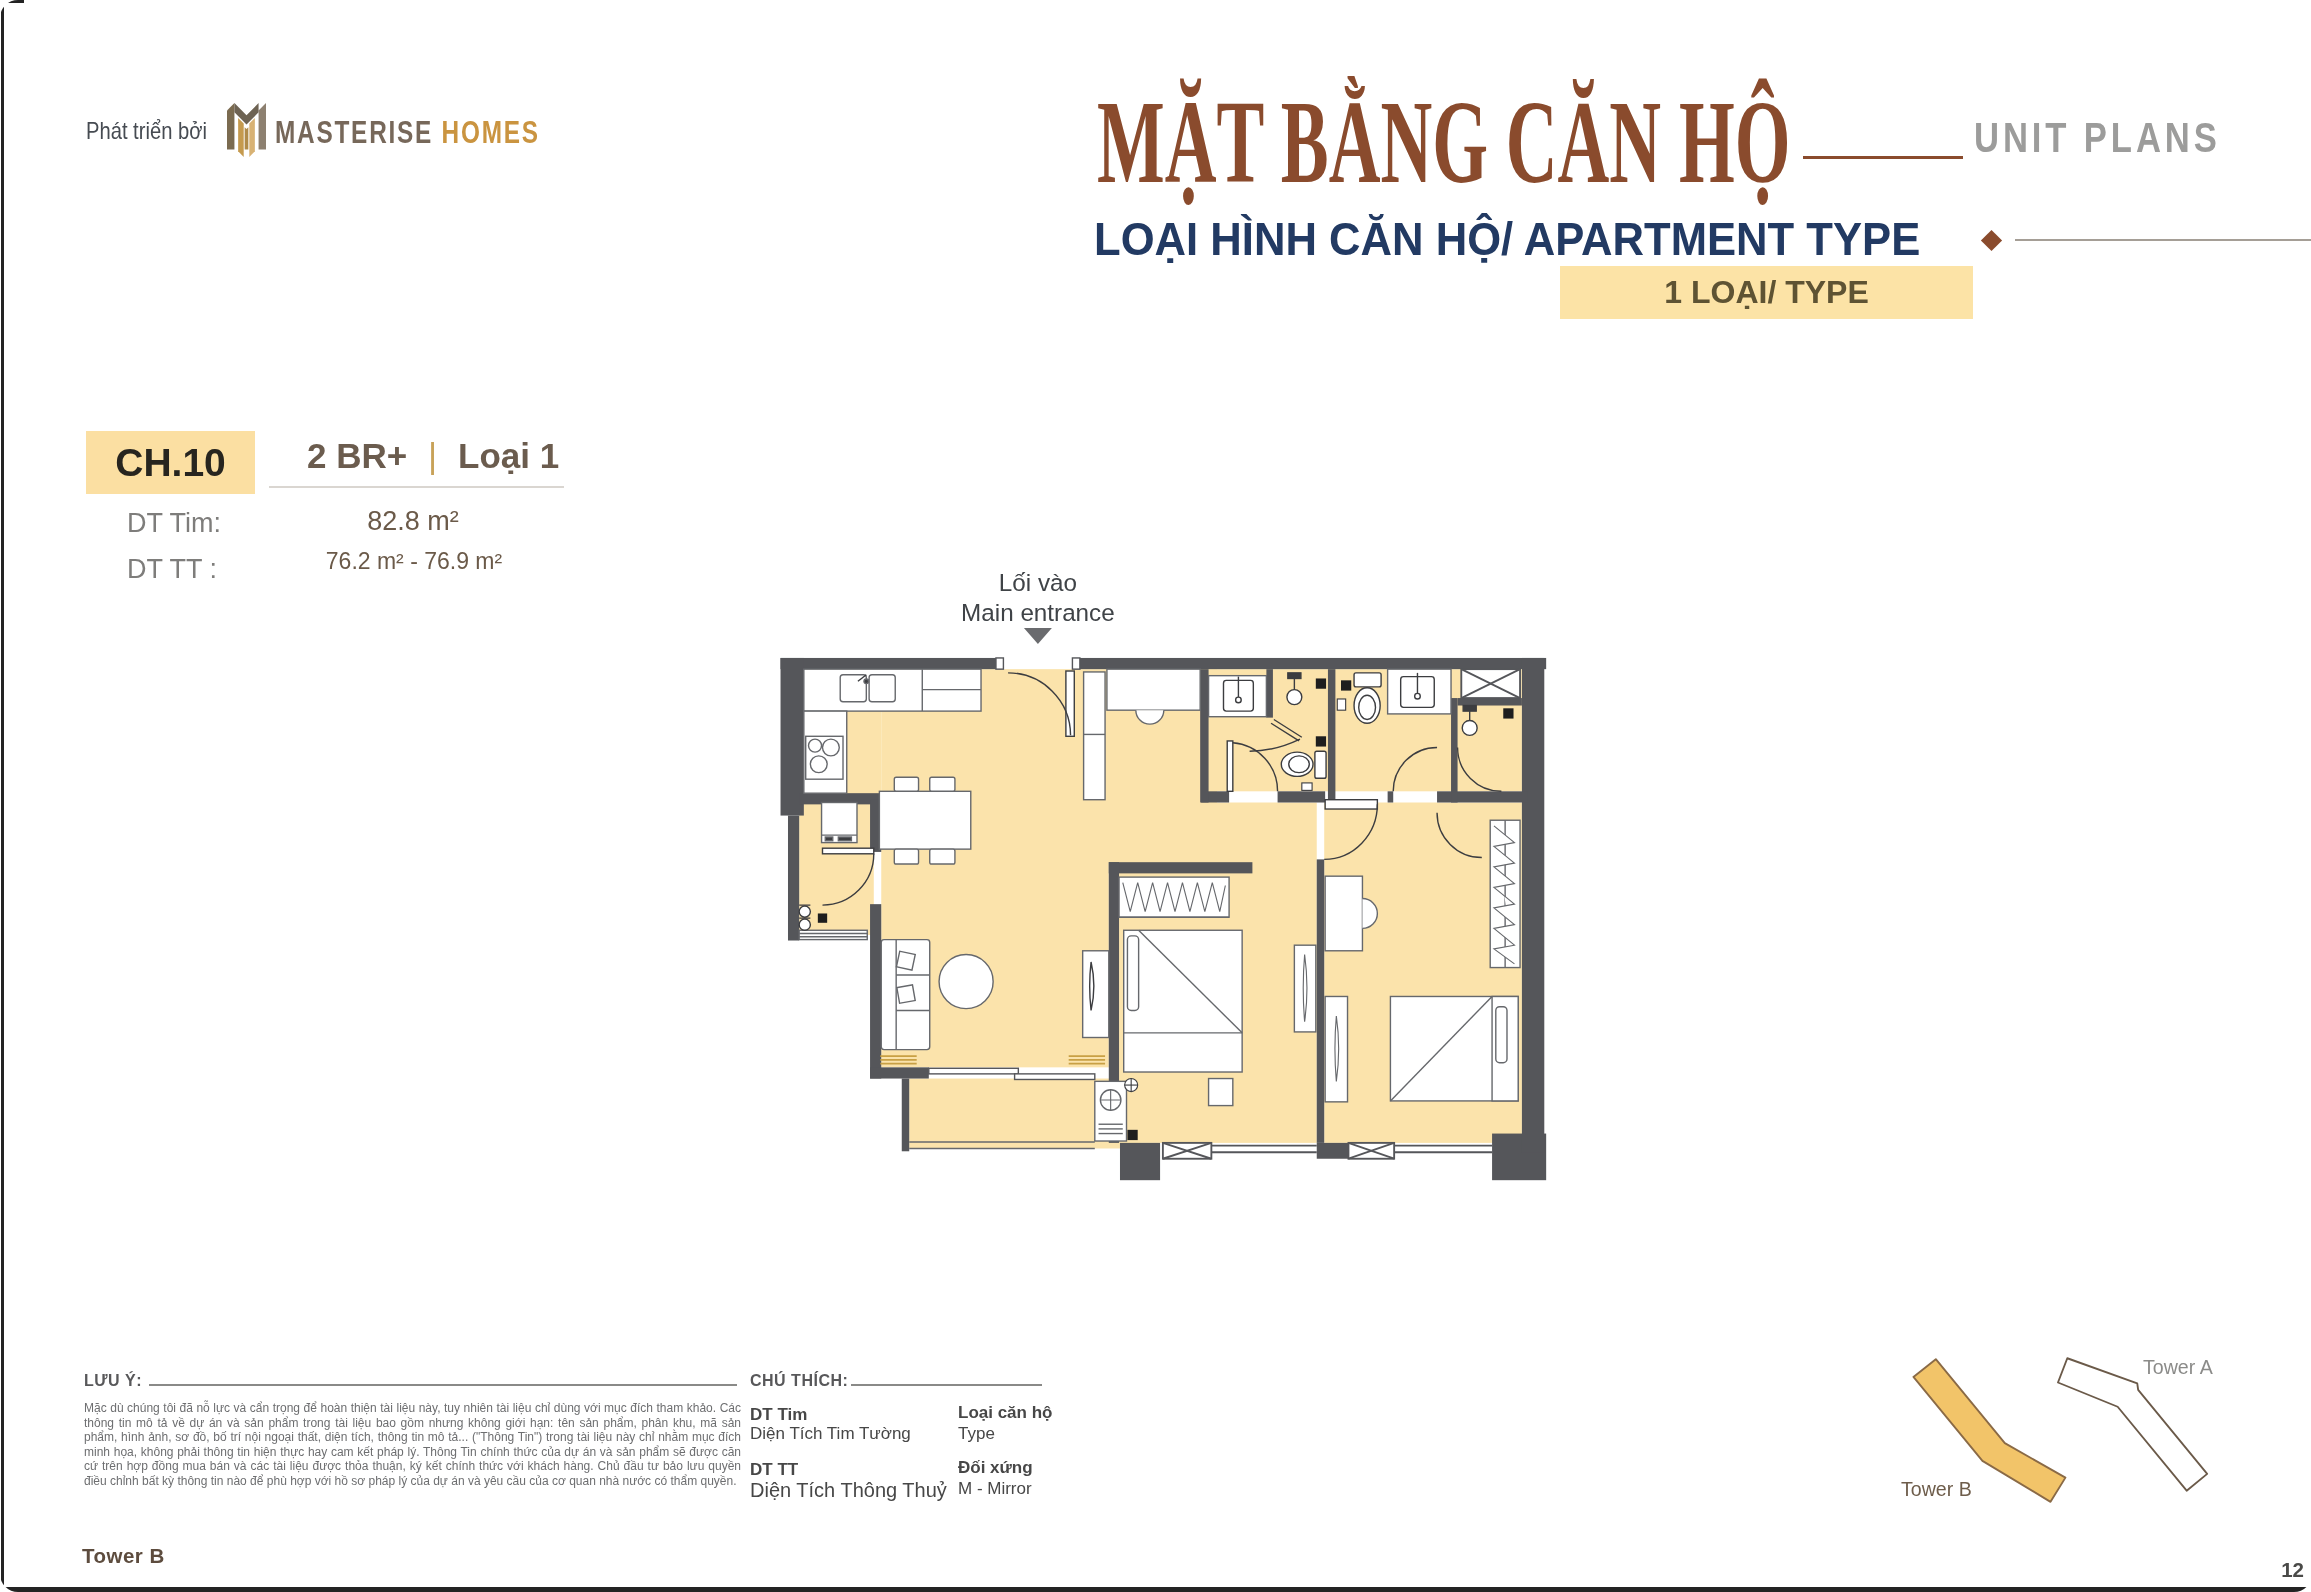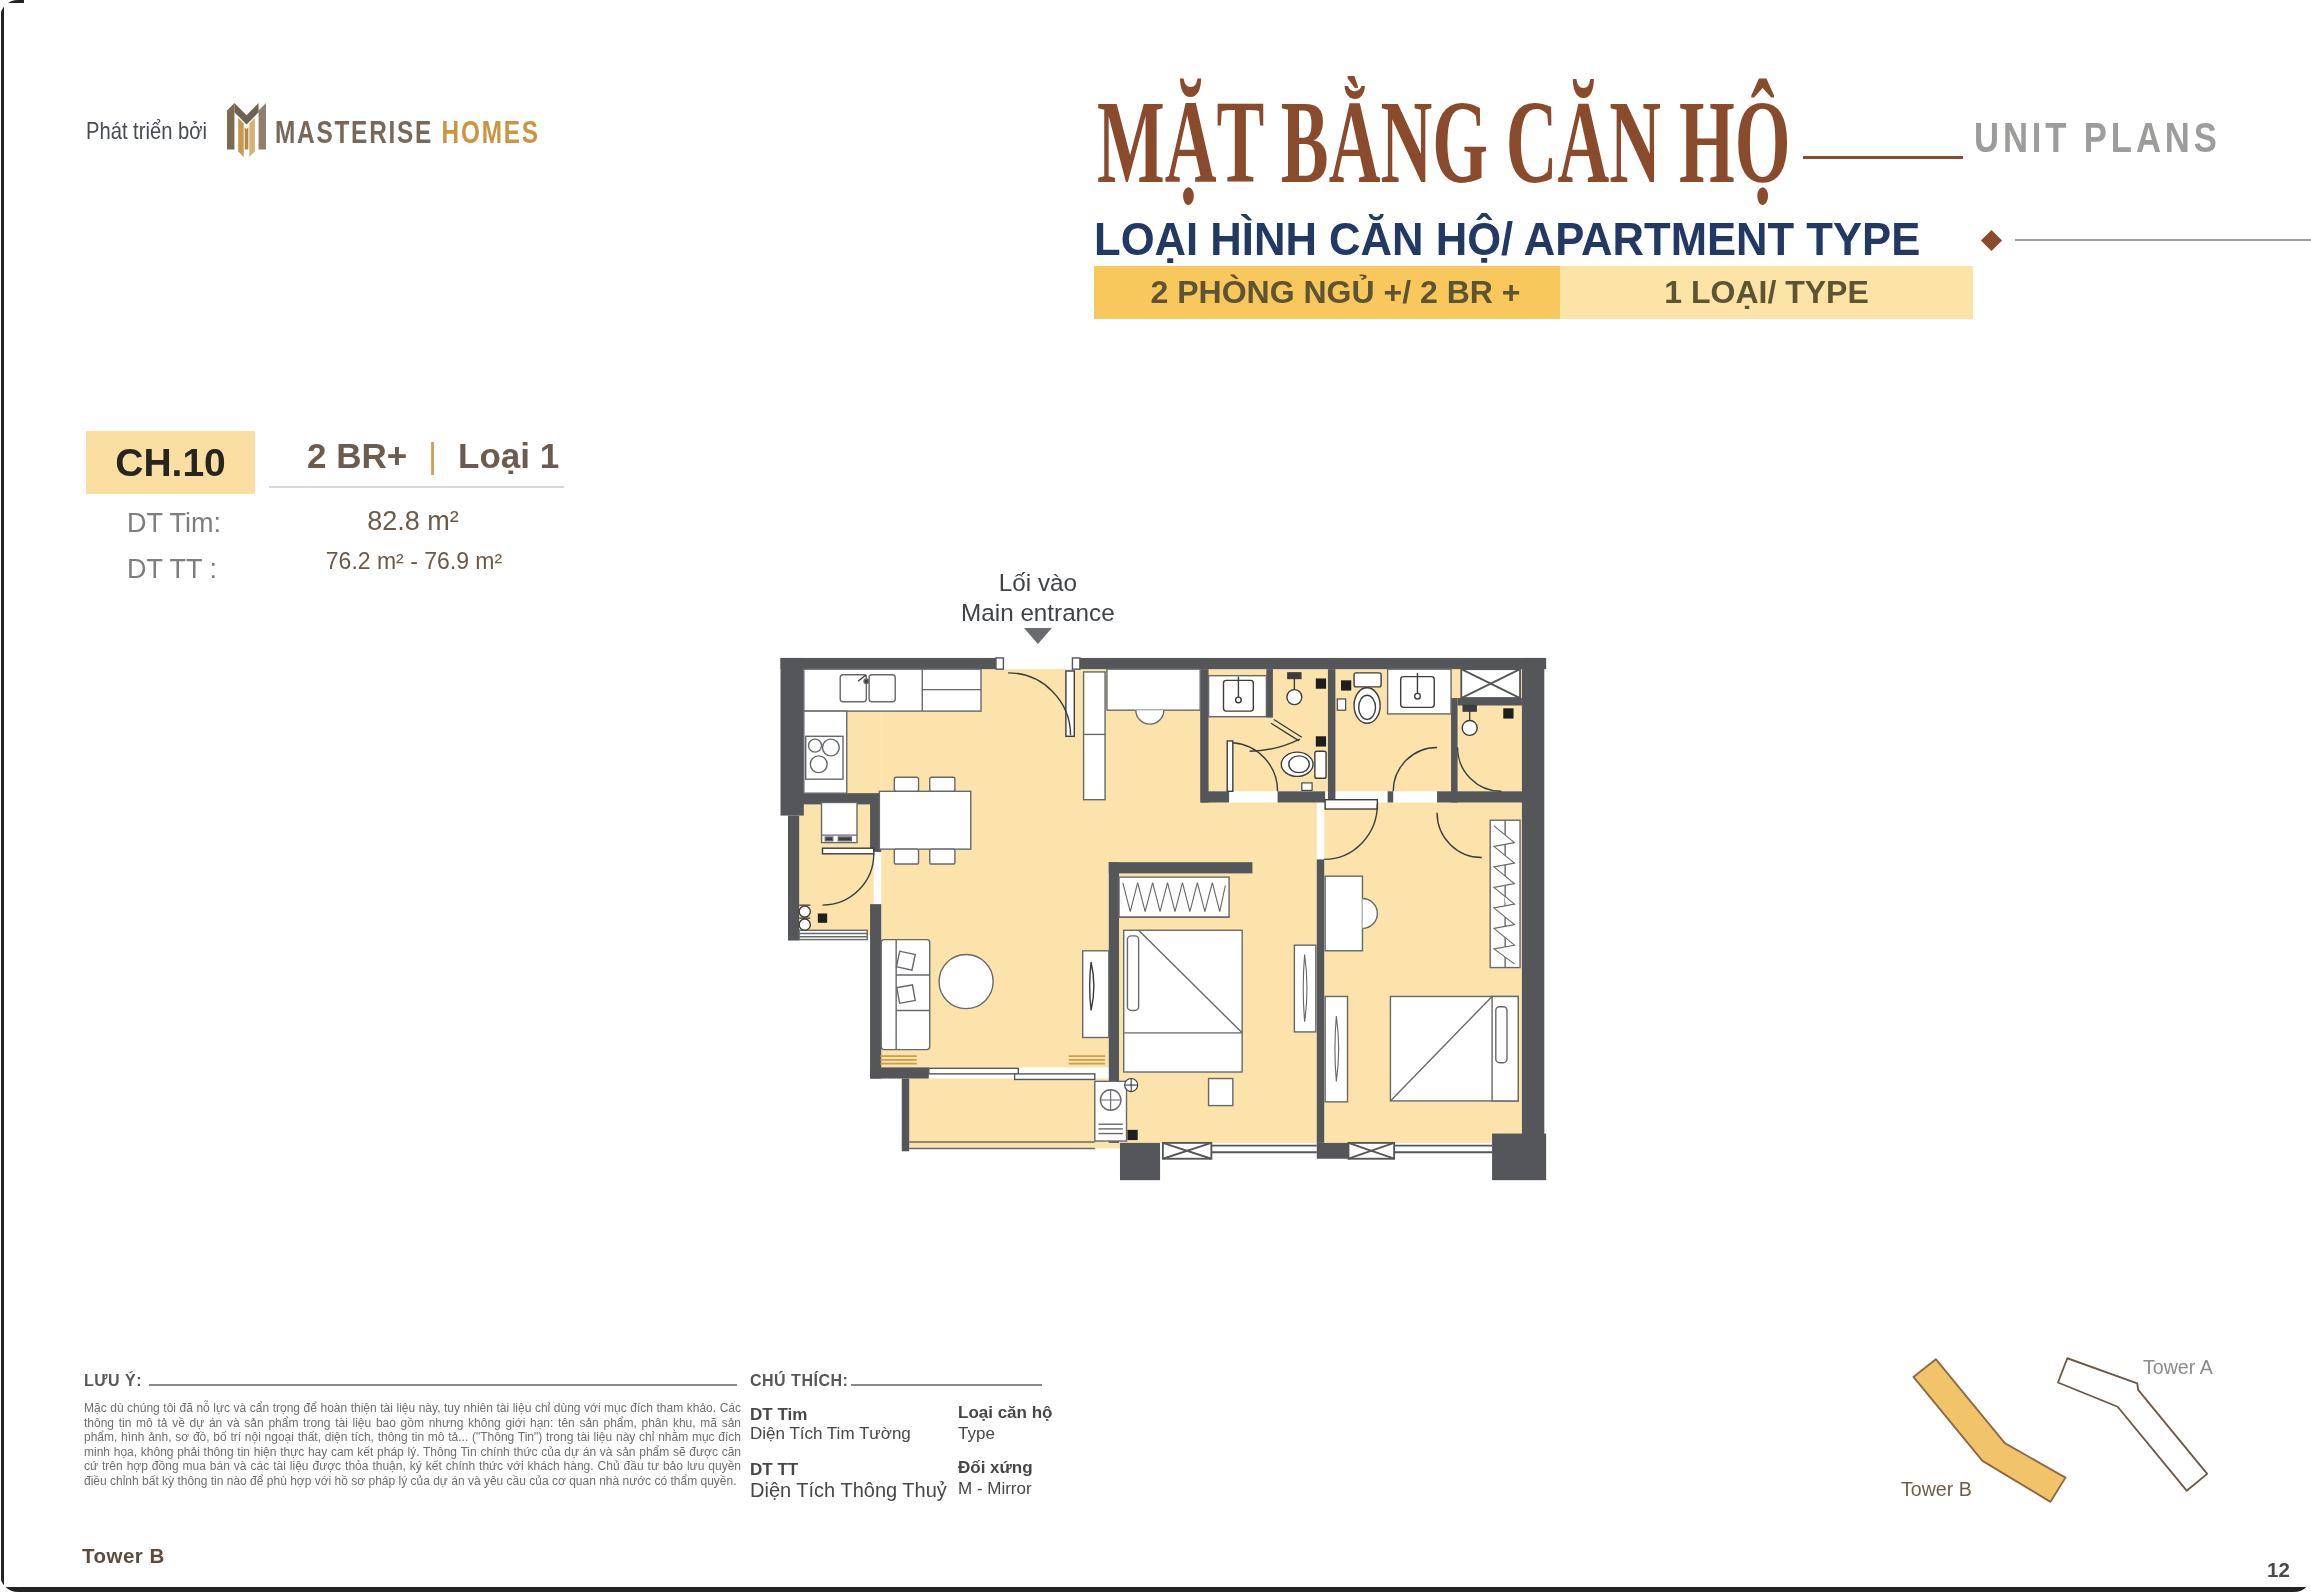--- a/index.html
+++ b/index.html
@@ -35,21 +35,20 @@
 <div class="abs" style="left:1803px;top:156px;width:160px;height:2.8px;background:#8a4b2d;"></div>
 
 <div class="abs" id="unit-plans" style="left: 1974px; top: 114px; font-size: 42px; font-weight: bold; letter-spacing: 4.7px; color: rgb(156, 156, 155); white-space: nowrap; transform-origin: 0px 0px; transform: scaleX(0.825);">UNIT PLANS</div>
 
 <div class="abs" id="apt-type" style="left: 1094px; top: 213px; font-size: 47px; line-height: 52px; font-weight: bold; color: rgb(34, 58, 99); white-space: nowrap; transform-origin: 0px 0px; transform: scaleX(0.92798);">LOẠI HÌNH CĂN HỘ/ APARTMENT TYPE</div>
 
 <div class="abs" style="left:1984px;top:233px;width:15px;height:15px;background:#8a4b2d;transform:rotate(45deg);"></div>
 
 <div class="abs" style="left:2015px;top:239px;width:296px;height:1.9px;background:#a59e96;"></div>
 
-<div class="abs" style="left:1094px;top:266px;width:483px;height:53px;background:#f8c85c;text-align:center;line-height:53px;font-size:32px;font-weight:bold;color:#5e5333;">2 PHÒNG NGỦ +/ 2 BR +</div>
 
 <div class="abs" style="left:1560px;top:266px;width:413px;height:53px;background:#fce3a6;text-align:center;line-height:53px;font-size:32px;font-weight:bold;color:#5e5333;">1 LOẠI/ TYPE</div>
 
 <div class="abs" style="left:86px;top:424px;width:169px;height:63px;background:#fbdfa2;text-align:center;line-height:63px;font-size:39px;font-weight:bold;color:#27251f;margin-top:7px;">CH.10</div>
 
 <div class="abs" style="left:307px;top:424px;height:63px;line-height:63px;font-size:35px;font-weight:bold;color:#6b5c4e;">2 BR+ <span style="color:#c8a258;font-weight:normal;padding:0 11.2px;">|</span> Loại 1</div>
 
 <div class="abs" style="left:269px;top:486px;width:295px;height:1.9px;background:#dad6d1;"></div>
 
 <div class="abs" style="left:127px;top:508px;font-size:27px;color:#7e7d7b;">DT Tim:</div>
@@ -442,15 +441,15 @@
 
 <path d="M2218 1457 L2293 1484 L2294 1491 L2368 1581 L2346 1599 L2272 1509 L2208 1483 Z" fill="#ffffff" stroke="#6b5a49" stroke-width="2" stroke-linejoin="round"></path>
 </svg>
 
 <div class="abs" style="left:2143px;top:1356px;font-size:19.6px;color:#8b8b89;">Tower A</div>
 
 <div class="abs" style="left:1901px;top:1478px;font-size:19.6px;color:#6e5d4b;">Tower B</div>
 
 <div class="abs" style="left:82px;top:1544px;font-size:20.5px;font-weight:bold;letter-spacing:0.5px;color:#5d4c3e;">Tower B</div>
 
-<div class="abs" style="left:2267px;top:1558px;width:37px;text-align:left;font-size:20.5px;font-weight:bold;color:#4a4a48;">12</div>
+<div class="abs" style="left:2267px;top:1558px;width:37px;text-align:right;font-size:20.5px;font-weight:bold;color:#4a4a48;">12</div>
 </div>
 
 
 </body></html>

